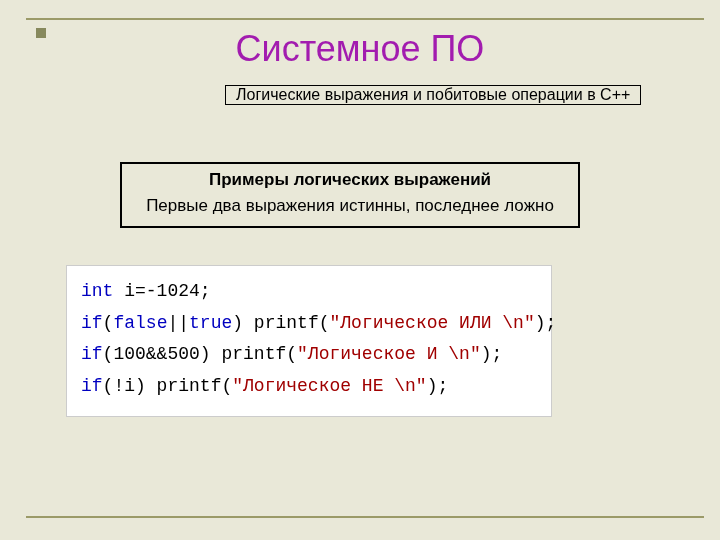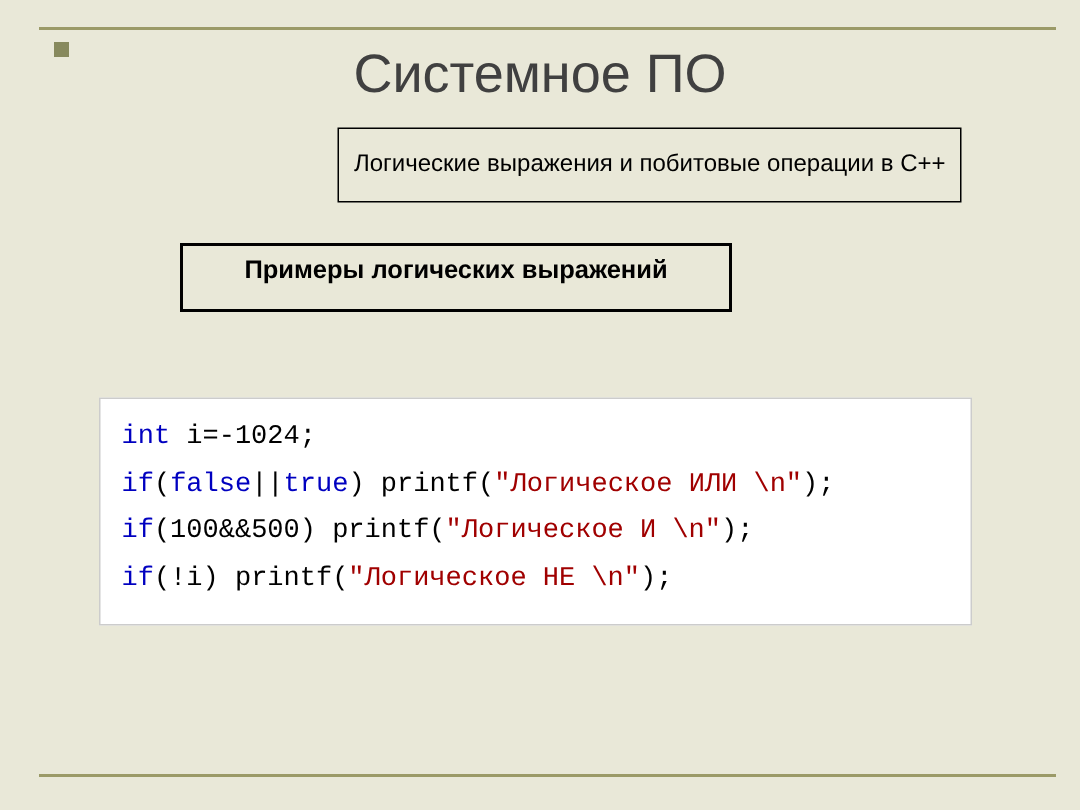--- a/index.html
+++ b/index.html
@@ -36,58 +36,58 @@
       background: #87895d;
     }
     .title {
       position: absolute;
       top: 28px;
       left: 0;
       right: 0;
       text-align: center;
       font-size: 36px;
       font-weight: normal;
-      color: #404040;
+      color: #a21caf;
     }
     .subtitle-box {
       position: absolute;
       top: 85px;
       left: 225px;
       border: 1px solid #000;
       background: #e9e8d8;
-      padding: 15px 10px;
+      padding: 0 10px;
       font-size: 16px;
       color: #000;
     }
     .example-box {
       position: absolute;
       top: 162px;
       left: 120px;
-      width: 368px;
+      width: 460px;
       border: 2px solid #000;
       background: #e9e8d8;
       padding: 6px 12px 10px 12px;
       text-align: center;
     }
     .example-title {
       font-size: 17px;
       font-weight: bold;
       color: #000;
       margin-bottom: 6px;
     }
     .example-sub {
       font-size: 17px;
       color: #000;
       font-weight: normal;
     }
     .code-box {
       position: absolute;
       top: 265px;
       left: 66px;
-      width: 582px;
+      width: 486px;
       background: #fff;
       border: 1px solid #ccc;
       padding: 10px 10px 14px 14px;
       font-family: Consolas, 'Courier New', monospace;
       font-size: 18px;
       line-height: 1.75;
       color: #000;
       white-space: nowrap;
     }
     .kw { color: #0000c0; }
@@ -100,20 +100,21 @@
 <div class="left-square"></div>
 
 <h1 class="title">Системное ПО</h1>
 
 <div class="subtitle-box">
   <span>Логические выражения и побитовые операции в C++</span>
 </div>
 
 <div class="example-box">
   <div class="example-title">Примеры логических выражений</div>
+  <div class="example-sub">Первые два выражения истинны, последнее ложно</div>
 </div>
 
 <div class="code-box">
   <div><span class="kw">int</span><span> i=-1024;</span></div>
   <div><span class="kw">if</span><span>(</span><span class="kw">false</span><span>||</span><span class="kw">true</span><span>) printf(</span><span class="str">"Логическое ИЛИ \n"</span><span>);</span></div>
   <div><span class="kw">if</span><span>(100&amp;&amp;500) printf(</span><span class="str">"Логическое И \n"</span><span>);</span></div>
   <div><span class="kw">if</span><span>(!i) printf(</span><span class="str">"Логическое НЕ \n"</span><span>);</span></div>
 </div>
 
 <div class="bottom-line"></div>

